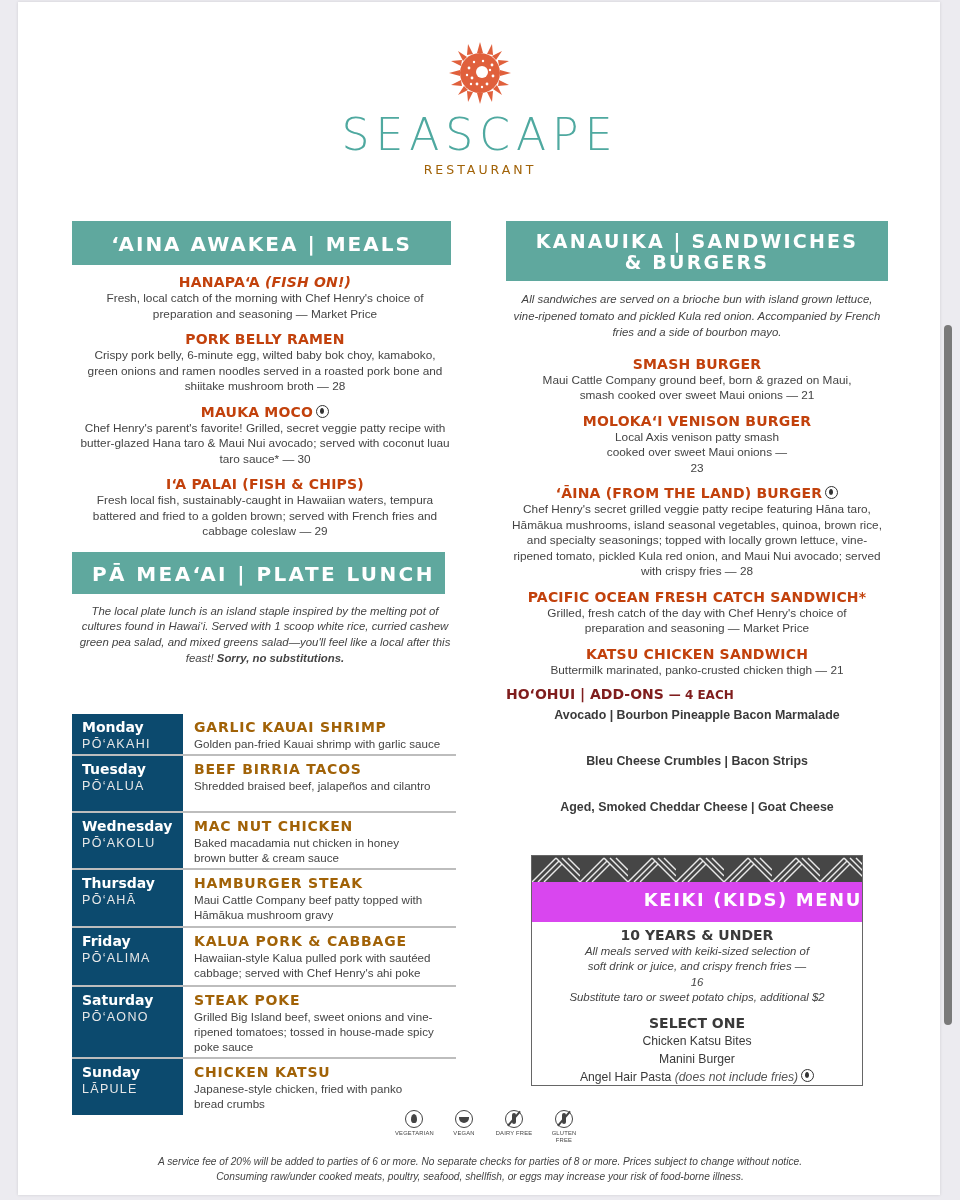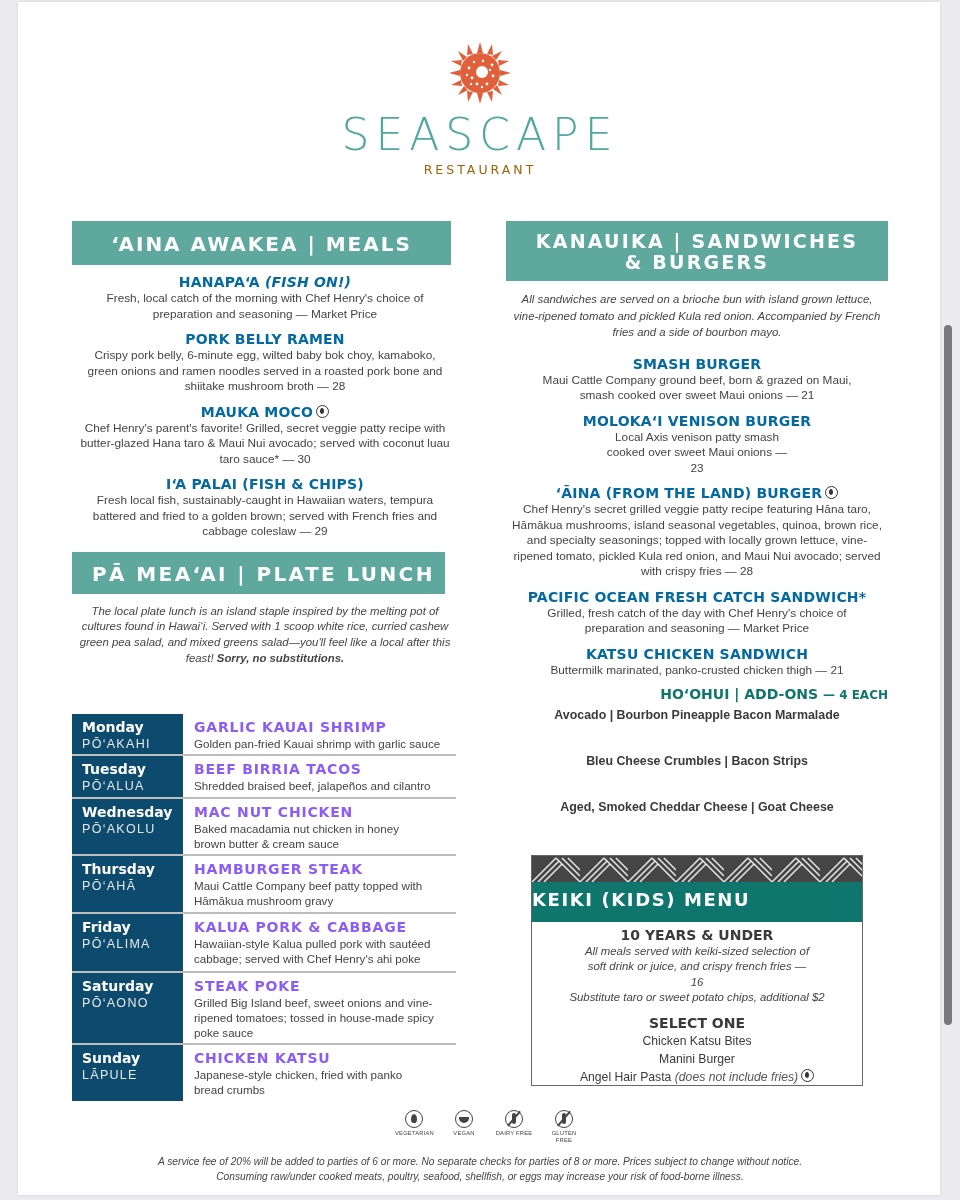--- a/index.html
+++ b/index.html
@@ -18,56 +18,56 @@
 
   .teal-head { background: #5fa89e; color: #fff; font-family: "DejaVu Sans", sans-serif; font-weight: bold; text-align: center; letter-spacing: 2px; }
 
   
   .col-left { position: absolute; left: 72px; top: 221px; width: 386px; }
   .col-right { position: absolute; left: 506px; top: 221px; width: 382px; }
 
   .sec1-head { height: 44px; line-height: 46px; font-size: 20px; margin-left: 0; width: 379px; }
 
   .item { text-align: center; margin-top: 8px; }
-  .item-name { font-family: "DejaVu Sans", sans-serif; font-weight: bold; font-size: 14px; color: #0369a1; line-height: 18px; letter-spacing: 0.2px; }
+  .item-name { font-family: "DejaVu Sans", sans-serif; font-weight: bold; font-size: 14px; color: #c2410c; line-height: 18px; letter-spacing: 0.2px; }
   .item-name i { font-weight: bold; font-style: italic; }
   .item-desc { font-size: 11.8px; color: #444; line-height: 15.5px; }
   .item-note { font-size: 11.8px; color: #444; line-height: 15.5px; font-style: italic; }
   .veg-glyph { display: inline-block; width: 13px; height: 13px; border: 1.6px solid #333; border-radius: 50%; position: relative; vertical-align: -1px; margin-left: 3px; }
   .veg-glyph::after { content: ""; position: absolute; left: 3px; top: 2px; width: 4px; height: 6px; background: #333; border-radius: 50% 50% 50% 50% / 60% 60% 40% 40%; }
 
   .sec2-head { margin-top: 12px; height: 42px; line-height: 44px; font-size: 20px; text-align: left; padding-left: 20px; width: 373px; letter-spacing: 2.4px; }
   .sec2-head .price { font-weight: normal; font-size: 17px; letter-spacing: 1px; }
 
   .intro { text-align: center; font-style: italic; font-size: 11.4px; line-height: 15.8px; color: #444; margin-top: 10px; }
   .intro b { font-style: italic; }
 
   
   .week { position: absolute; left: 72px; top: 714px; width: 384px; }
   .day-row { display: flex; border-bottom: 2px solid #bdbdbd; }
   .day-cell { width: 111px; background: #0c4a6e; color: #fff; padding: 5px 0 0 10px; flex-shrink: 0; }
   .day-en { font-family: "DejaVu Sans", sans-serif; font-weight: bold; font-size: 14px; line-height: 17px; }
   .day-hw { font-size: 12.5px; letter-spacing: 1.3px; color: #e8e8e8; line-height: 17px; }
   .dish-cell { padding: 4px 0 0 11px; }
-  .dish-name { font-family: "DejaVu Sans", sans-serif; font-weight: bold; font-size: 14px; letter-spacing: 0.8px; color: #8b5cf6; line-height: 18px; }
+  .dish-name { font-family: "DejaVu Sans", sans-serif; font-weight: bold; font-size: 14px; letter-spacing: 0.8px; color: #a16207; line-height: 18px; }
   .dish-desc { font-size: 11.6px; color: #444; line-height: 15.2px; }
   .day-row:last-child { border-bottom: none; }
 
   
   .sec3-head { height: 60px; font-size: 19px; line-height: 21px; padding-top: 10px; letter-spacing: 2.2px; width: 382px; }
   .sand-intro { text-align: center; font-style: italic; font-size: 11.4px; line-height: 16.5px; color: #444; margin-top: 10px; }
 
-  .addons-title { text-align: right; margin-top: 8px; font-family: "DejaVu Sans", sans-serif; font-weight: bold; font-size: 14px; color: #0f766e; }
+  .addons-title { text-align: left; margin-top: 8px; font-family: "DejaVu Sans", sans-serif; font-weight: bold; font-size: 14px; color: #7f1d1d; }
   .addons-title .each { font-size: 12px; }
   .addon-line { text-align: center; font-weight: bold; font-size: 12.4px; color: #3a3a3a; line-height: 22px; margin-top: 24px; }
 
   
   .keiki { position: absolute; left: 531px; top: 855px; width: 332px; height: 231px; border: 1.5px solid #666; }
   .keiki-pattern { height: 26px; background: #464646; overflow: hidden; }
-  .keiki-head { height: 40px; background: #0f766e; color: #fff; font-family: "DejaVu Sans", sans-serif; font-weight: bold; font-size: 18px; text-align: left; letter-spacing: 1.6px; line-height: 36px; }
+  .keiki-head { height: 40px; background: #d946ef; color: #fff; font-family: "DejaVu Sans", sans-serif; font-weight: bold; font-size: 18px; text-align: right; letter-spacing: 1.6px; line-height: 36px; }
   .keiki-body { text-align: center; padding-top: 4px; }
   .k-title { font-family: "DejaVu Sans", sans-serif; font-weight: bold; font-size: 14px; color: #3a3a3a; line-height: 18px; }
   .k-note { font-style: italic; font-size: 11.4px; line-height: 15.4px; color: #444; }
   .k-item { font-size: 12.2px; line-height: 18px; color: #3a3a3a; }
   .k-item i { color: #555; }
 
   
   .legend { position: absolute; left: 395px; top: 1110px; display: flex; gap: 12px; }
   .leg { width: 38px; text-align: center; }
   .leg-ic { width: 18px; height: 18px; border: 1.8px solid #444; border-radius: 50%; margin: 0 auto; position: relative; }
@@ -160,21 +160,21 @@
   <div class="day-row" style="height:42px;">
     <div class="day-cell">
         <div class="day-en">Monday</div>
         <div class="day-hw">PŌ‘AKAHI</div>
       </div>
     <div class="dish-cell">
         <div class="dish-name">GARLIC KAUAI SHRIMP</div>
         <div class="dish-desc">Golden pan-fried Kauai shrimp with garlic sauce</div>
       </div>
   </div>
-  <div class="day-row" style="height:43px;">
+  <div class="day-row" style="height:57px;">
     <div class="day-cell">
         <div class="day-en">Tuesday</div>
         <div class="day-hw">PŌ‘ALUA</div>
       </div>
     <div class="dish-cell">
         <div class="dish-name">BEEF BIRRIA TACOS</div>
         <div class="dish-desc">Shredded braised beef, jalapeños and cilantro</div>
       </div>
   </div>
   <div class="day-row" style="height:57px;">

